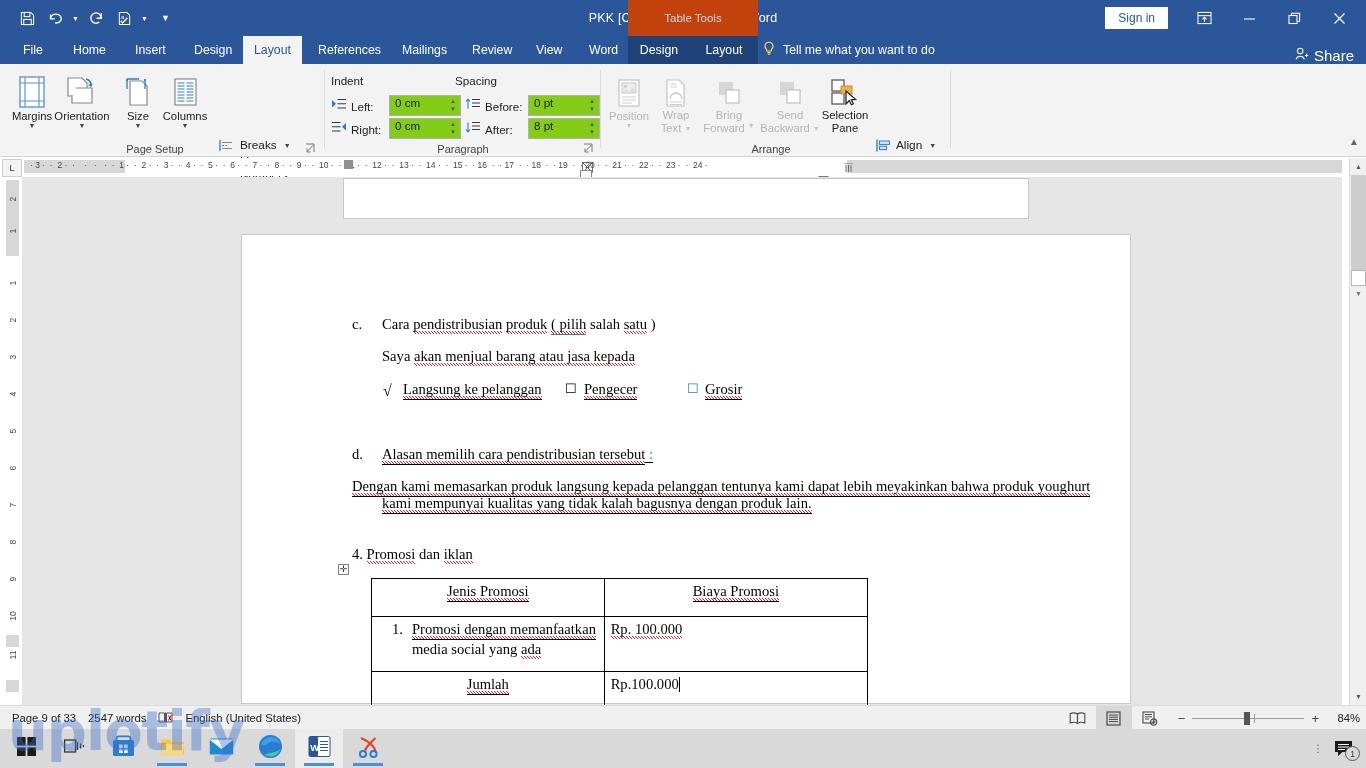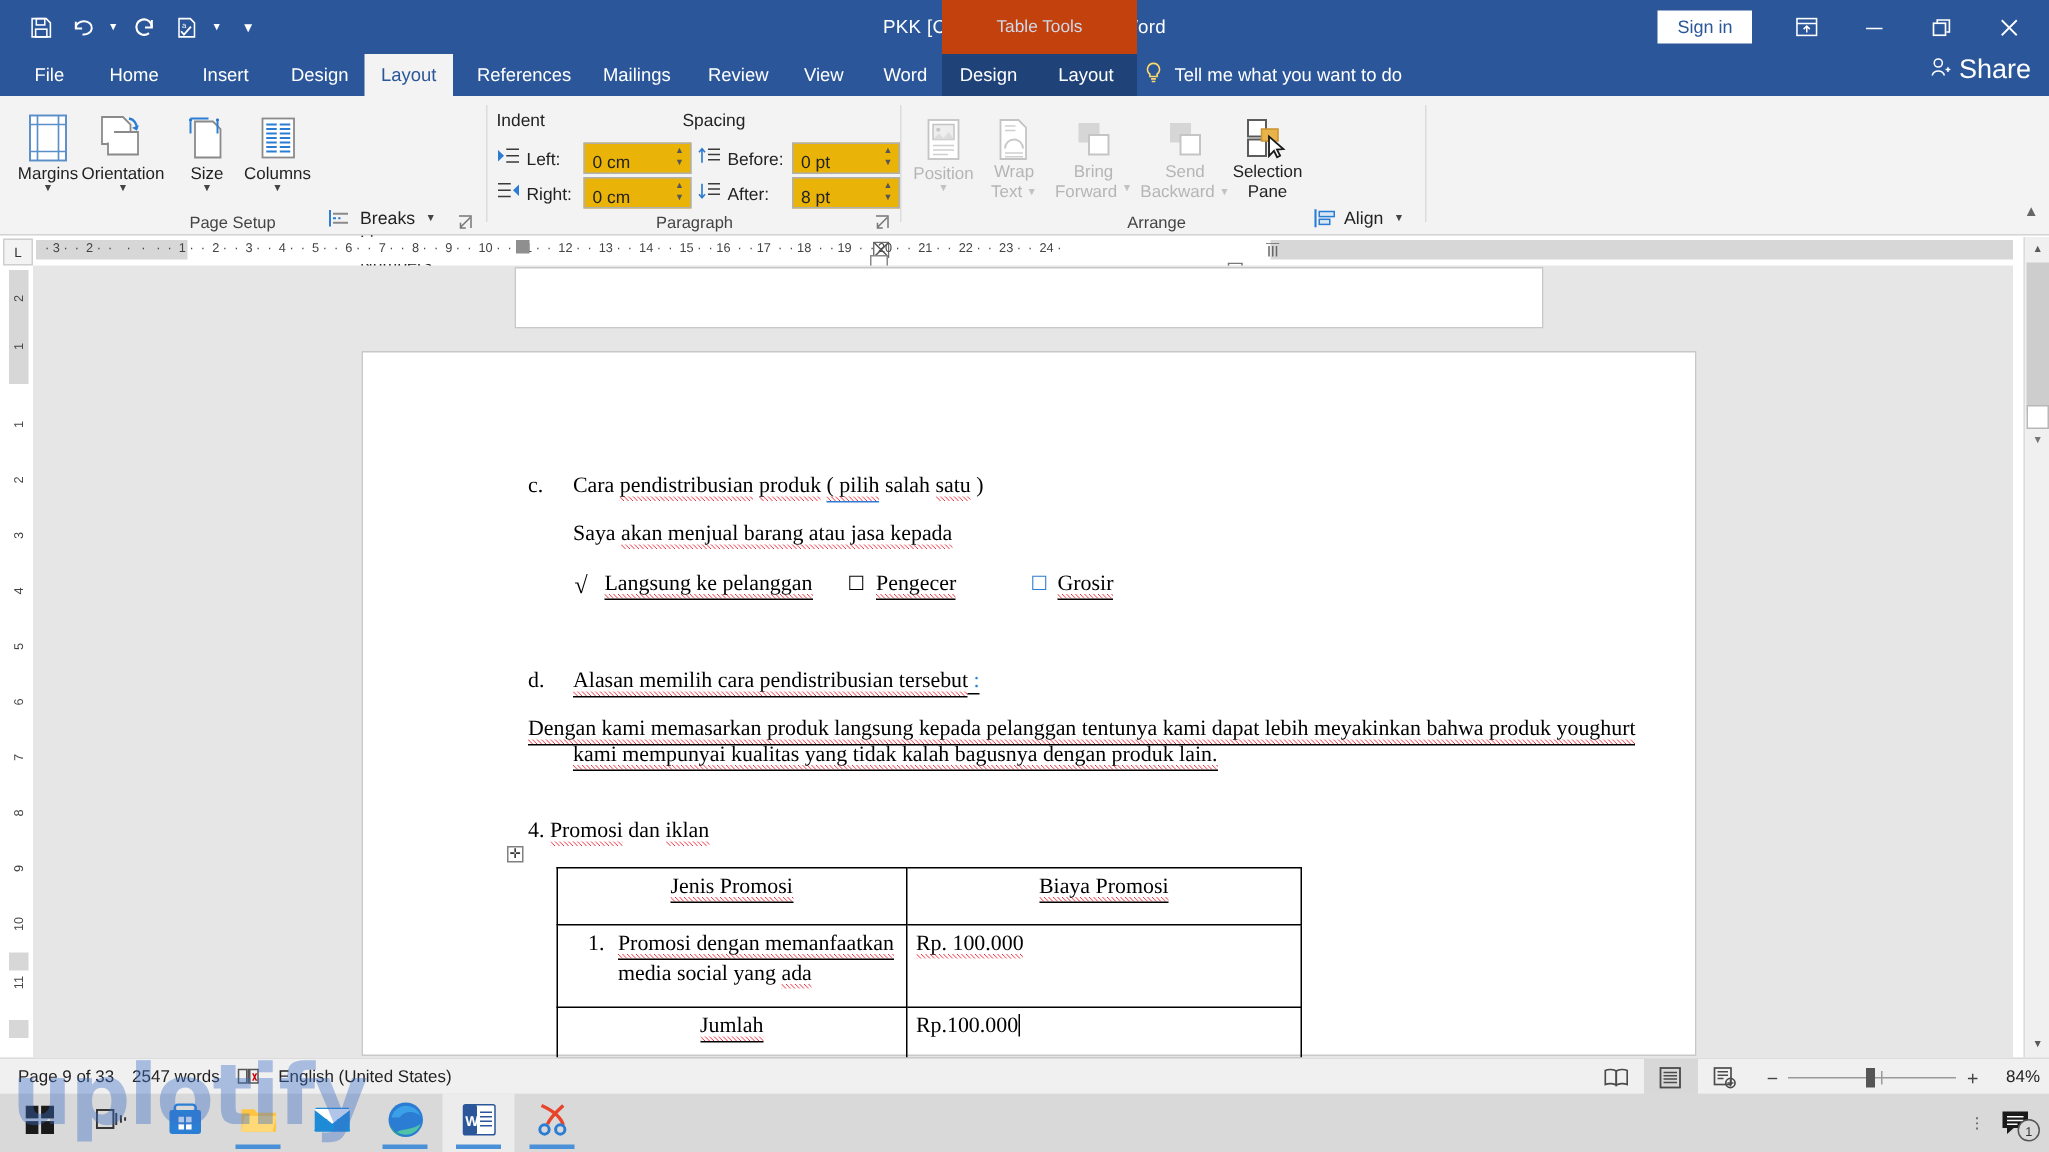--- a/index.html
+++ b/index.html
@@ -52,21 +52,21 @@
   .tab {
     position: absolute; top: 0; height: 28px;
     display: flex; align-items: center; justify-content: center;
     color: #ffffff; font-size: 12.3px; padding: 0 11px; white-space: nowrap;
   }
   .tab.active { background: #f3f3f3; color: #2b579a; }
   .tab.tt { background: #1f4278; }
   .tellme { position: absolute; left: 762px; top: 0; height: 28px; display: flex; align-items: center; gap: 7px; }
   .tellme .bulb { color: #ffd966; font-size: 14px; }
   .tellme .txt { color: #ffffff; font-size: 12.3px; }
-  .share { position: absolute; right: 12px; top: 0; height: 28px; display: flex; align-items: flex-start; gap: 5px; color: #fff; font-size: 18px; }
+  .share { position: absolute; right: 12px; top: 0; height: 28px; display: flex; align-items: flex-end; gap: 5px; color: #fff; font-size: 15px; }
 
   
   .ribbon {
     position: absolute; left: 0; top: 64px; width: 1366px; height: 93px;
     background: #f3f3f3; border-bottom: 1px solid #d4d4d4;
   }
   .rgroup { position: absolute; top: 0; height: 93px; }
   .rgroup-label {
     position: absolute; bottom: 2px; left: 0; width: 100%;
     text-align: center; font-size: 11px; color: #444;
@@ -88,22 +88,22 @@
     position: absolute; display: flex; align-items: center; gap: 5px;
     font-size: 11.8px; color: #222; height: 22px;
   }
   .smbtn .ic { width: 17px; height: 17px; display: flex; align-items: center; justify-content: center; }
   .smbtn .cv { font-size: 7px; color: #444; margin-left: 2px; }
   .smbtn.dis { color: #b5b5b5; }
   .smbtn.dis .cv { color: #c6c6c6; }
 
   .fieldlabel { position: absolute; font-size: 11.6px; color: #222; }
   .spin {
-    position: absolute; width: 72px; height: 21px; background: #eab308;
-    border: 1px solid #b0b0b0; display: flex; align-items: flex-end;
+    position: absolute; width: 72px; height: 21px; background: #84cc16;
+    border: 1px solid #b0b0b0; display: flex; align-items: flex-start;
   }
   .spin .val { font-size: 11.6px; color: #222; padding-left: 5px; flex: 1; }
   .spin .arrows { width: 14px; height: 100%; display: flex; flex-direction: column;
     align-items: center; justify-content: center; gap: 3px; }
   .spin .arrows i { font-style: normal; font-size: 6px; line-height: 5px; color: #555; }
   .grouphdr { position: absolute; font-size: 11.6px; color: #222; }
 
   .collapse-ribbon { position: absolute; right: 7px; top: 72px; font-size: 10px; color: #666; }
 
   

